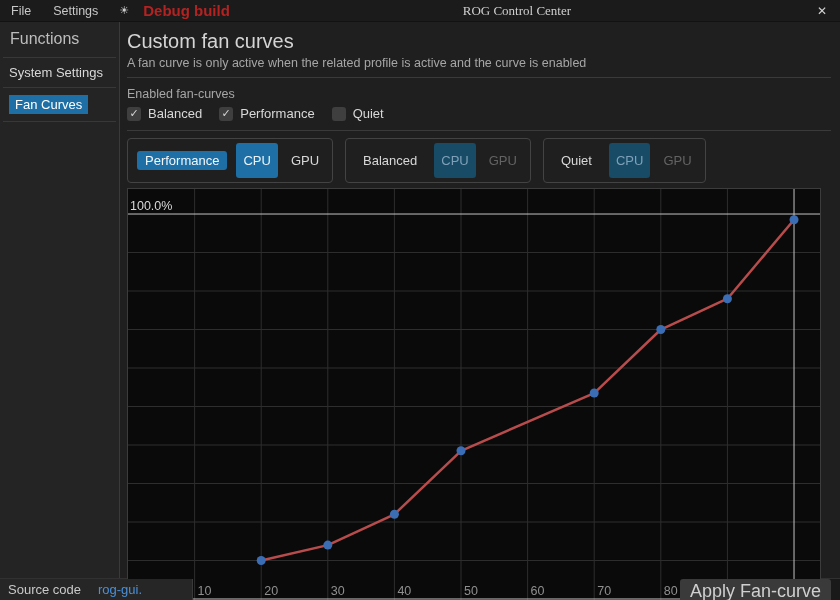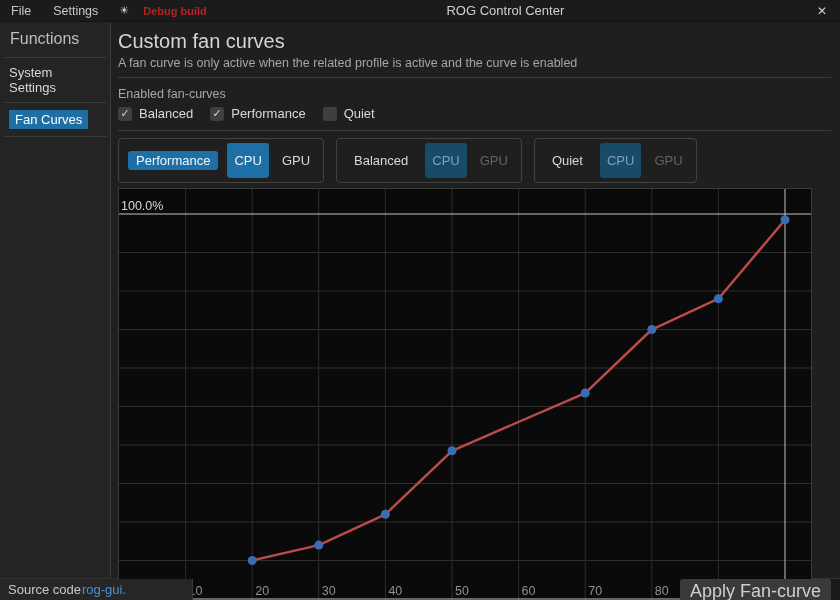--- a/index.html
+++ b/index.html
@@ -12,29 +12,29 @@
     -webkit-font-smoothing: antialiased;
   }
 
   
   .titlebar {
     height: 22px; background: #1b1b1b; border-bottom: 1px solid #121212;
     display: flex; align-items: center; font-size: 12.5px; color: #c8c8c8;
   }
   .menu-item { padding: 0 11px; cursor: default; }
   .sun-icon { font-size: 11px; color: #cfcfcf; margin: 0 6px 0 10px; }
-  .debug { color: #b42222; font-size: 11px; font-weight: 700; margin-left: 8px; }
-  .tb-title { flex: 1; text-align: center; color: #cfcfcf; font-size: 13px; }
+  .debug { color: #b42222; font-size: 15px; font-weight: 700; margin-left: 8px; }
+  .tb-title { flex: 1; text-align: center; color: #cfcfcf; font-size: 13px; font-family: Liberation Serif, serif; }
   .close-btn { padding: 0 13px; font-size: 12px; color: #d2d2d2; }
 
   
   .app { display: flex; height: 556px; }
 
   .sidebar {
-    width: 111px; background: #242424; border-right: 1px solid #3a3a3a;
+    width: 120px; background: #242424; border-right: 1px solid #3a3a3a;
     padding-top: 3px; flex-shrink: 0;
   }
   .sb-header { font-size: 16px; color: #bdbdbd; padding: 5px 10px 9px; }
   .sb-sep { border-top: 1px solid #383838; margin: 0 3px; }
   .sb-item { padding: 7px 9px; font-size: 13px; color: #d8d8d8; }
   .sb-item .sb-item-label { padding: 2px 0; }
   .sb-item.active .sb-item-label {
     background: #1d6fa5; color: #ffffff; padding: 2px 6px; border-radius: 0;
     display: inline-block;
   }
@@ -69,21 +69,21 @@
     width: 694px; height: 417px; background: #0a0a0a;
     border: 1px solid #3c3c3c; margin-top: 1px;
   }
   .chart-wrap svg { display: block; }
   .chart-wrap text { font-family: "Liberation Sans", sans-serif; }
 
   
   .bottombar { height: 22px; display: flex; background: #191919; border-top: 1px solid #313131; }
   .foot-left {
     width: 193px; background: #262626; border-right: 1px solid #3a3a3a;
-    display: flex; align-items: center; padding-left: 8px; gap: 1px;
+    display: flex; align-items: center; padding-left: 8px; gap: 17px;
     font-size: 13px; color: #c9c9c9; flex-shrink: 0;
   }
   .src-link { color: #4a90d9; }
   .foot-right { flex: 1; display: flex; justify-content: flex-end; align-items: flex-start; padding-right: 9px; }
   .apply-btn {
     background: #3a3a3a; color: #cfcfcf; font-size: 18px;
     padding: 2px 10px 3px; border-radius: 3px; margin-top: 0px;
   }
 </style>
 </head>

